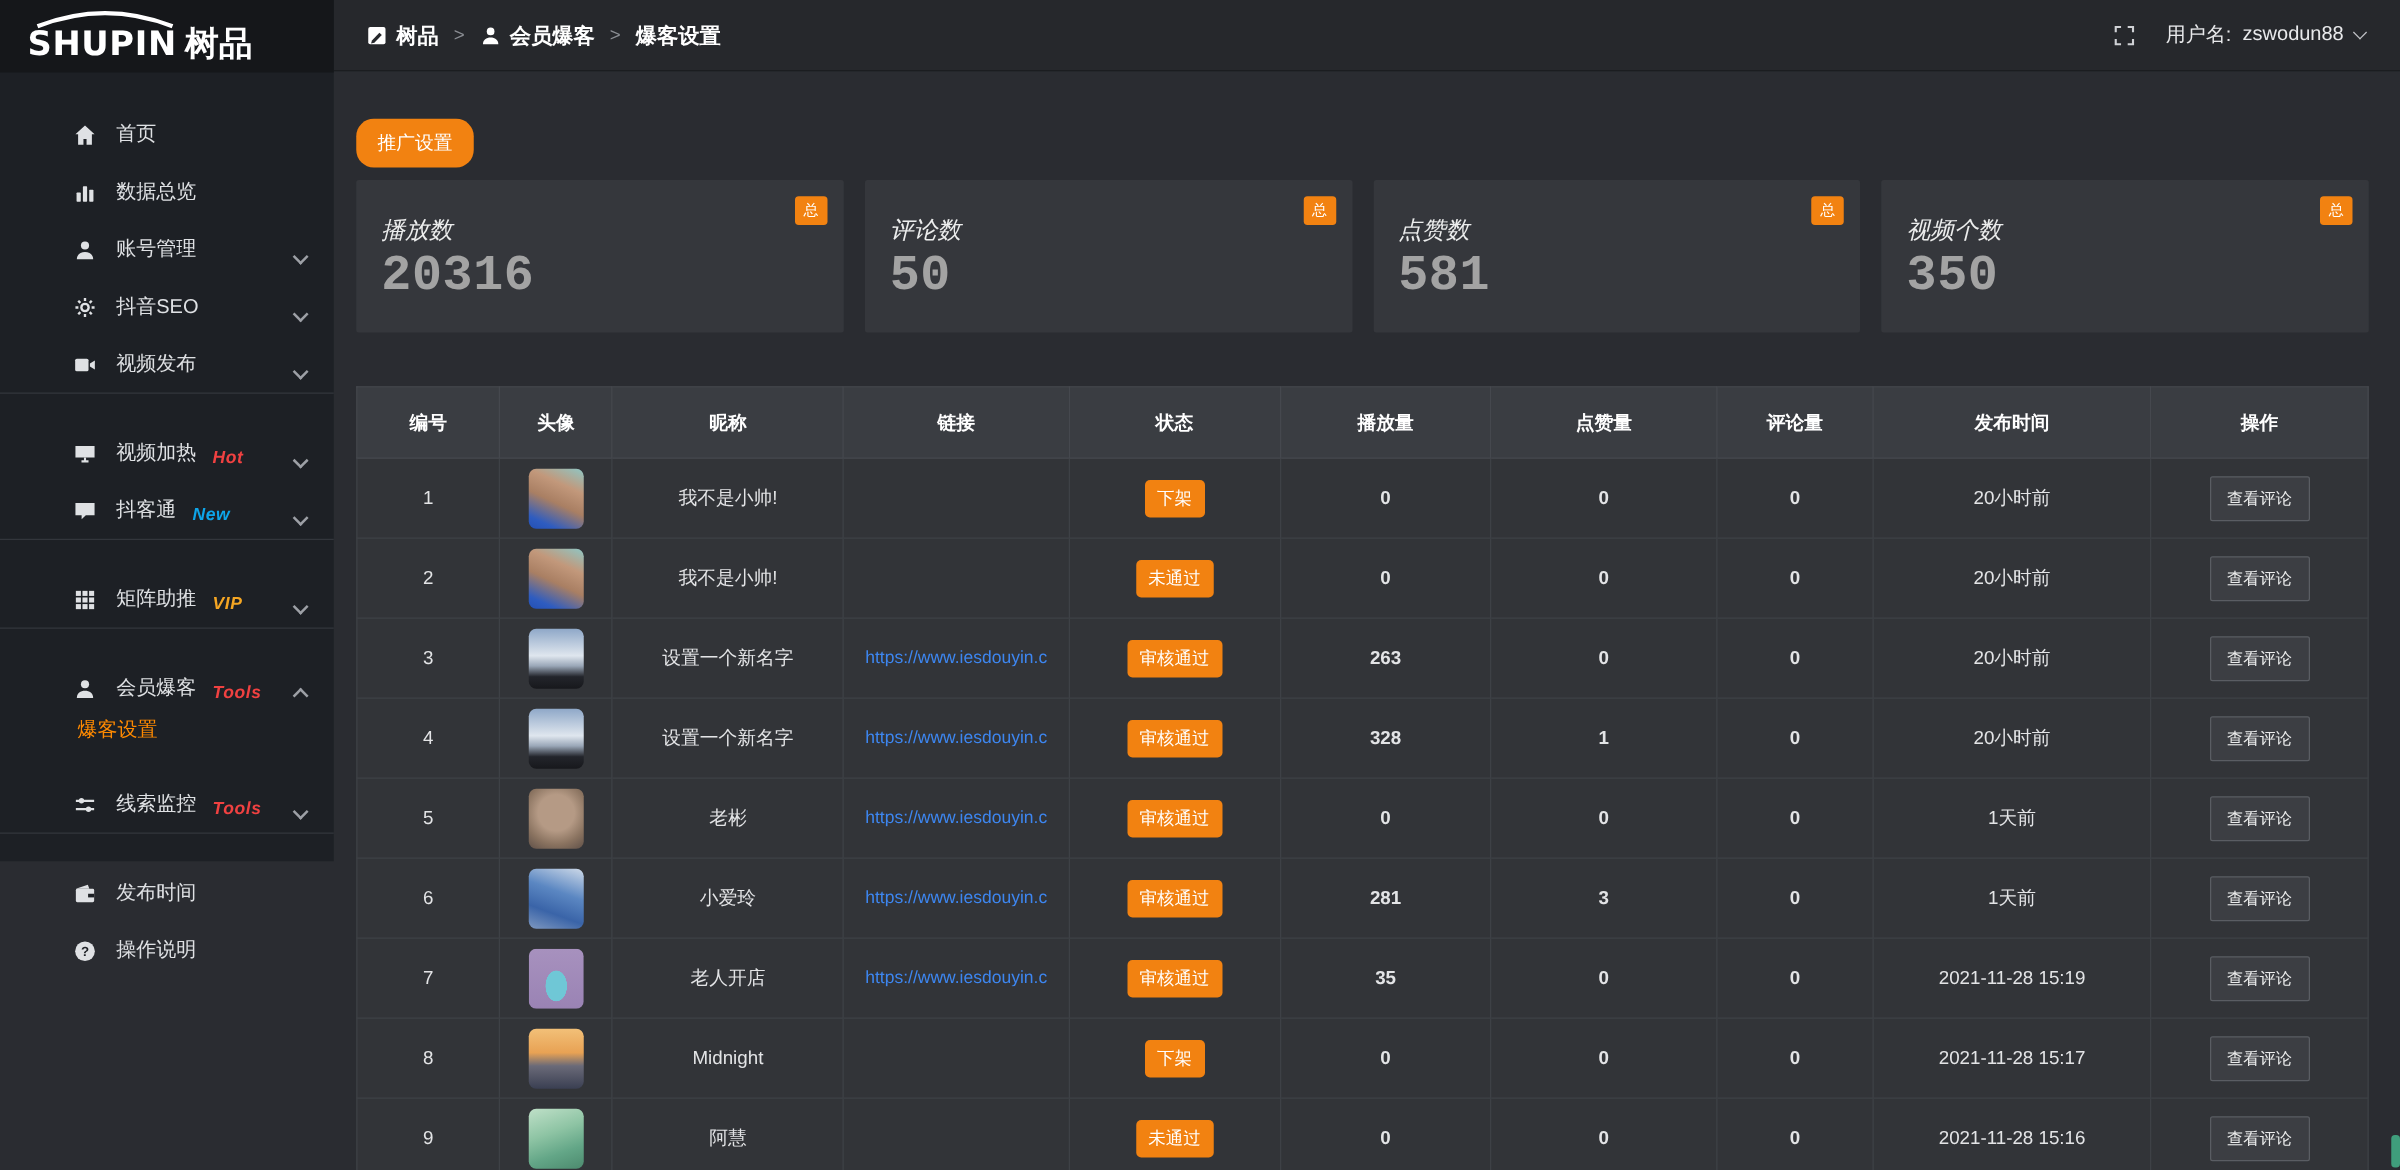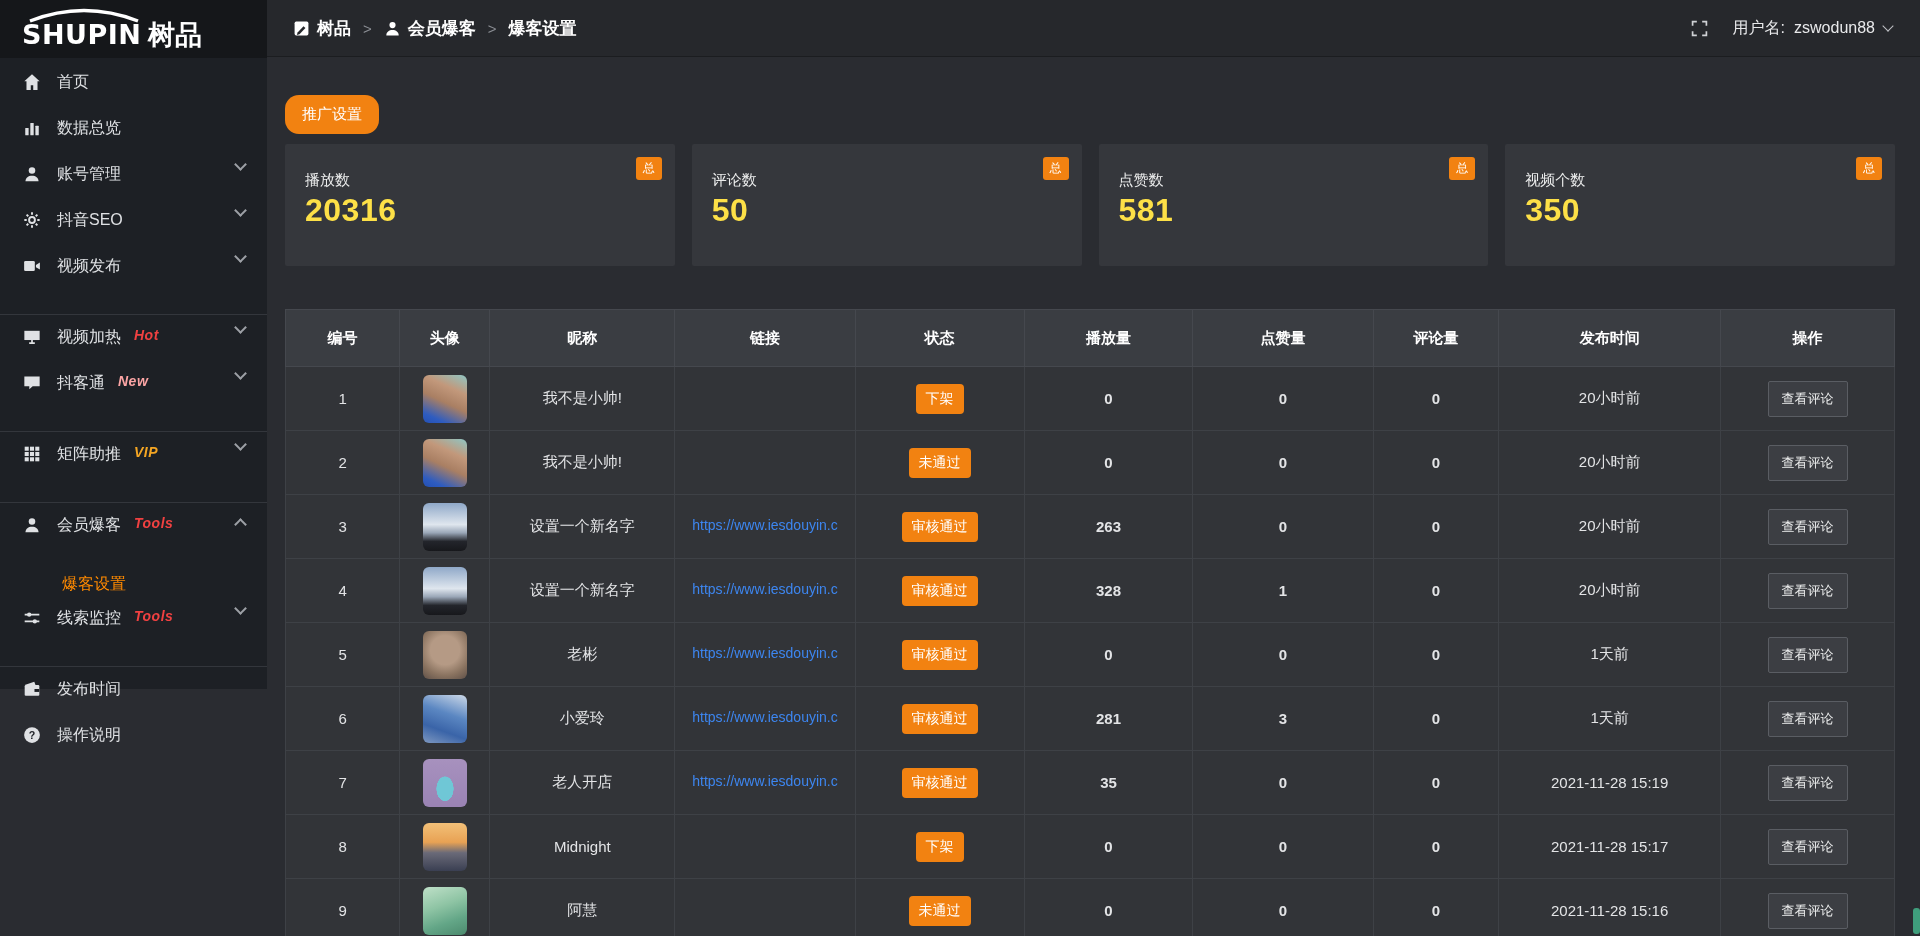--- a/index.html
+++ b/index.html
@@ -8,21 +8,21 @@
     background:#2a2c31;
     font-family:"Liberation Sans","DejaVu Sans",sans-serif;
     position:relative;
     color:#e3e4e6;
   }
   
   .sidebar { position:absolute; left:0; top:0; width:267px; height:689px; background:#1d2025; z-index:2; }
   .logo { height:58px; display:flex; align-items:center; padding-left:20px; background:#15171a; }
   .logo svg text { font-family:"DejaVu Sans",sans-serif; }
   .side-menu { padding-top:14px; }
-  .side-item { height:46px; display:flex; align-items:flex-start; padding:0 22px; color:#dfe1e4; font-size:16px; cursor:pointer; }
+  .side-item { height:46px; display:flex; align-items:flex-end; padding:0 22px; color:#dfe1e4; font-size:16px; cursor:pointer;margin-left:36px; }
   .s-icon { width:20px; height:20px; margin-right:15px; display:flex; align-items:center; justify-content:center; color:#dfe1e4; flex:none; }
   .s-icon svg { width:18px; height:18px; fill:currentColor; }
   .s-label { white-space:nowrap; }
   .s-badge { font-style:italic; font-weight:700; font-size:14px; margin-left:13px; letter-spacing:.5px; }
   .s-chevron { width:9px; height:9px; border-right:2px solid #9da0a6; border-bottom:2px solid #9da0a6; transform:rotate(45deg); margin-left:auto; margin-top:-4px; flex:none; }
   .s-chevron.up { transform:rotate(-135deg); margin-top:5px; }
   .side-divider { height:1px; background:#33363c; margin:12px 0; }
   .side-sub { height:47px; display:flex; align-items:center; padding-left:62px; font-size:16px; color:#dfe1e4; cursor:pointer; }
   .side-sub.active { color:#ff8a00; }
   
@@ -35,22 +35,22 @@
   .crumb-sep { color:#8b8e94; font-size:15px; margin:0 12px; font-weight:400; }
   .user-area { margin-left:auto; display:flex; align-items:center; gap:9px; color:#e8e9eb; font-size:16px; cursor:pointer; }
   .fs-icon { width:17px; height:17px; color:#cfd1d5; margin-right:16px; cursor:pointer; }
   .fs-icon svg { width:17px; height:17px; }
   .u-chevron { width:8px; height:8px; border-right:1.8px solid #c0c2c6; border-bottom:1.8px solid #c0c2c6; transform:rotate(45deg); margin-top:-4px; }
   
   .content { padding:38px 25px 0 18px; }
   .promo-btn { background:#f28211; color:#fff; border:none; border-radius:14px; font-size:15px; padding:10px 17px; cursor:pointer; font-family:inherit; }
   .cards { display:flex; gap:17px; margin-top:10px; }
   .card { flex:1; height:122px; background:#35373c; border-radius:2px; position:relative; padding:27px 20px 0; }
-  .card-label { font-size:15px; color:#eceded; }
-  .card-value { font-size:32px; font-weight:700; color:#fde047; margin-top:2px; letter-spacing:.5px; }
+  .card-label { font-size:19px; color:#eceded;font-style:italic; }
+  .card-value { font-size:40px; font-weight:700; color:#a3a3a3; margin-top:2px; letter-spacing:.5px;font-family:Liberation Mono, monospace; }
   .card-badge { position:absolute; top:13px; right:13px; background:#f28211; color:#fff; font-size:12px; padding:3px 7px; border-radius:3px; }
   
   .table-wrap { margin-top:43px; }
   table { width:100%; border-collapse:collapse; background:#323438; table-layout:fixed; }
   thead th { height:57px; background:#3a3d42; color:#fff; font-size:15px; font-weight:700; border:1px solid #45484e; }
   tbody td { height:64px; text-align:center; font-size:15px; color:#e3e4e6; border:1px solid #3e4146; overflow:hidden; }
   td.c-num { font-weight:700; }
   .avatar { width:44px; height:48px; border-radius:6px; margin:0 auto; }
   .av-a1, .av-a2 { background:linear-gradient(205deg,#8fc6c4 0%,#c2987b 30%,#a97f63 55%,#2e5cc0 85%,#2450b4 100%); }
   .av-a3, .av-a4 { background:linear-gradient(180deg,#8fa8c8 0%,#dfe6ee 45%,#9aa7b8 62%,#23252b 80%,#17181c 100%); }
@@ -145,21 +145,21 @@
     <span class="s-badge" style="color: rgb(240, 65, 65);">Hot</span>
     <span class="s-chevron"></span>
   </div>
       <div class="side-item">
     <span class="s-icon">
           <svg viewBox="0 0 16 16">
             <path d="M1.2 2.2h13.6v8.6H8.6l-3 2.8v-2.8H1.2z"></path>
           </svg>
         </span>
     <span class="s-label">抖客通</span>
-    <span class="s-badge" style="color: #fca5a5;">New</span>
+    <span class="s-badge" style="color: #0ea5e9;">New</span>
     <span class="s-chevron"></span>
   </div>
       <div class="side-divider"></div>
       <div class="side-item">
     <span class="s-icon">
           <svg viewBox="0 0 16 16">
             <rect x="1.5" y="1.5" width="3.6" height="3.6"></rect>
             <rect x="6.2" y="1.5" width="3.6" height="3.6"></rect>
             <rect x="10.9" y="1.5" width="3.6" height="3.6"></rect>
             <rect x="1.5" y="6.2" width="3.6" height="3.6"></rect>

